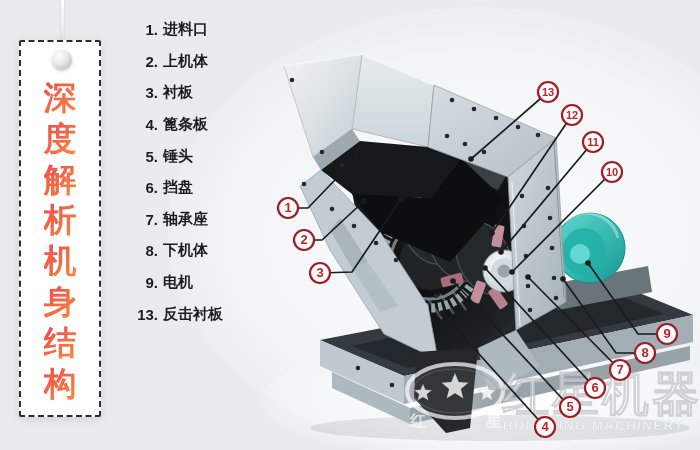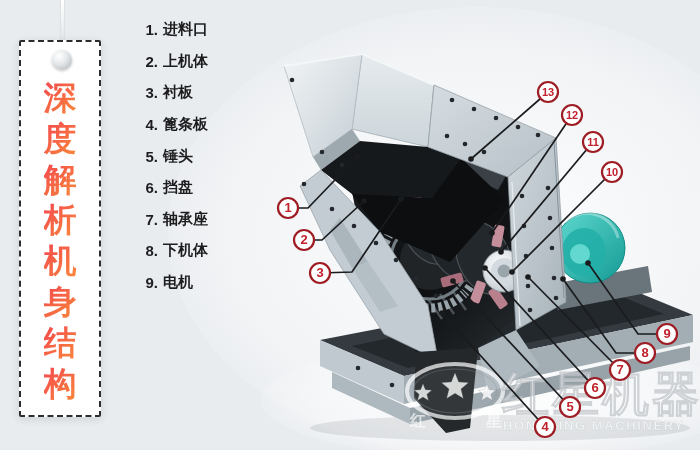--- a/index.html
+++ b/index.html
@@ -355,15 +355,19 @@
         <span>轴承座</span>
       </li>
       <li>
         <span class="num">8.</span>
         <span>下机体</span>
       </li>
       <li>
         <span class="num">9.</span>
         <span>电机</span>
       </li>
+      <li>
+        <span class="num">13.</span>
+        <span>反击衬板</span>
+      </li>
     </ol>
 
 </div>
 
 </body></html>

